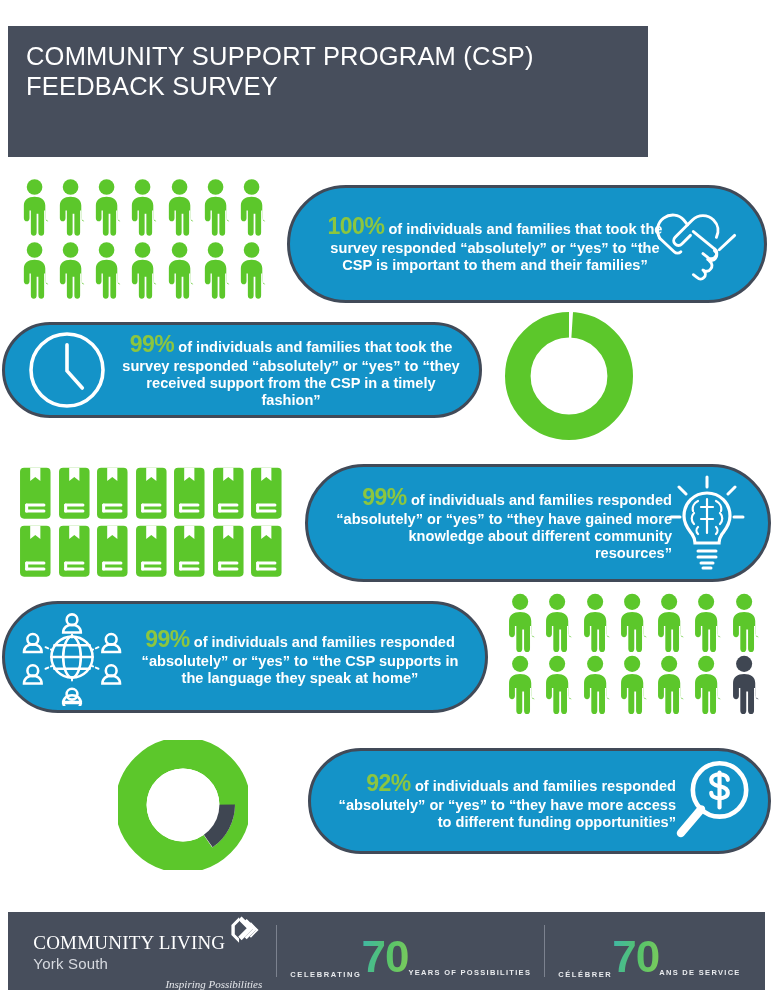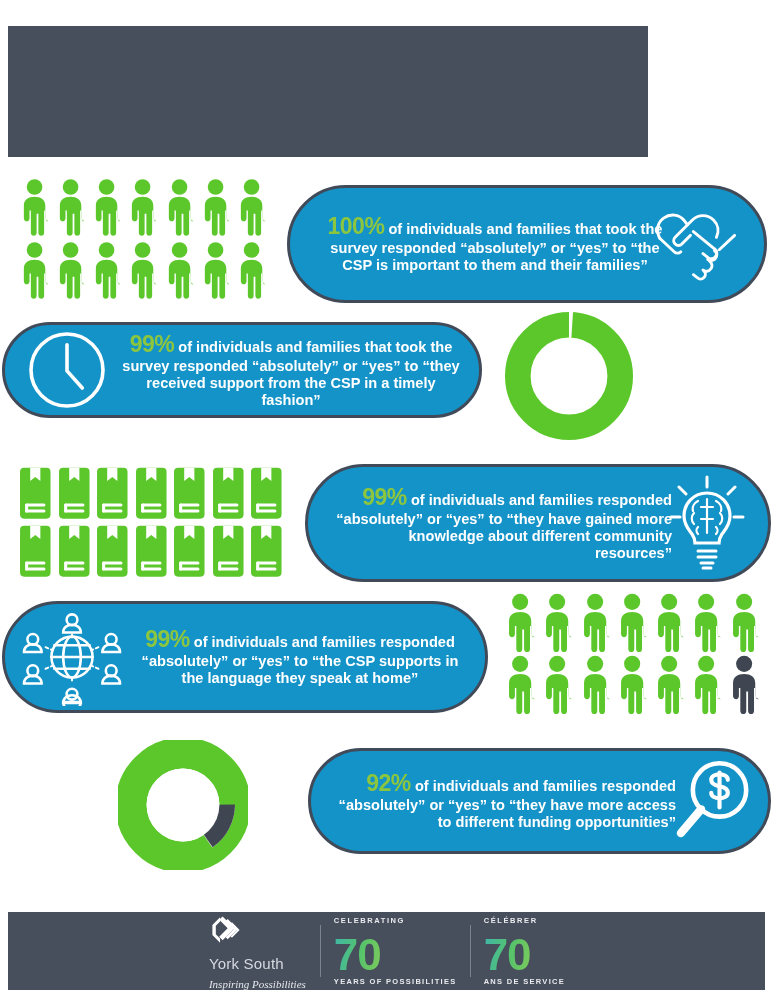--- a/index.html
+++ b/index.html
@@ -100,37 +100,39 @@
   }
   .cl-name.fr{font-size:16px;line-height:1.05;}
   .cl-sub{color:#D7DAE0;font-size:15px;margin-top:3px;letter-spacing:.2px;}
   .cl-tag{
     color:#E6E8EC;font-size:11px;font-style:italic;text-align:right;
     margin-top:6px;align-self:flex-end;white-space:nowrap;
     font-family:"Liberation Serif", serif;
   }
   .diamond{flex:0 0 auto;margin-bottom:1px;}
 
-  .anniv{display:flex;flex-direction:column;align-items:flex-start;padding:0 13px;}
+  .anniv{display:flex;flex-direction:row;align-items:flex-end;padding:0 13px;}
   .anniv-top{color:#E9EBEE;font-size:7.5px;letter-spacing:1.6px;font-weight:bold;margin-bottom:-2px;}
   .anniv-num{
     font-size:44px;font-weight:bold;line-height:.95;
     background:linear-gradient(100deg,#3FB6A8 0%,#56C36B 55%,#7ECB5A 100%);
     -webkit-background-clip:text;background-clip:text;color:transparent;
     letter-spacing:-1px;
     margin-top:11px;
   }
   .anniv-bot{color:#E9EBEE;font-size:7.5px;letter-spacing:1.3px;font-weight:bold;margin-top:1px;}
 </style>
 </head>
 <body>
 
 <div class="page">
 
   <div class="header">
+    <div class="header-title">COMMUNITY SUPPORT PROGRAM (CSP)
+FEEDBACK SURVEY</div>
   </div>
 
   <div class="picto-grid" style="left:18px;top:176px;width:250px;height:124px;">
     <div class="picto-cell">
         <svg viewBox="0 0 34 58">
           <g fill="#5CC72B">
             <circle cx="17" cy="9" r="8"></circle>
             <path d="M17 19c-6.5 0-11 3-11 9v13c0 2 1.4 3.2 3 3.2 1.6 0 2.8-1.2 2.8-3.2v-8h1.4v22.6c0 2.1 1.3 3.4 3 3.4s2.9-1.3 2.9-3.4V36.5h1.8v19.1c0 2.1 1.3 3.4 3 3.4s2.9-1.3 2.9-3.4V33h1.4v8c0 2 1.2 3.2 2.8 3.2S28 43 28 41V28c0-6-4.5-9-11-9z"></path>
           </g>
         </svg>
@@ -649,20 +651,21 @@
       </svg>
     </div>
   </div>
 
   <div class="footer">
     <div class="footer-inner">
 
       <div class="logo-block">
         <div class="cl-wrap">
           <div class="cl-line1">
+            <span class="cl-name">COMMUNITY LIVING</span>
             <span class="diamond">
               <svg width="34" height="34" viewBox="0 0 40 40">
                 <g fill="#ffffff">
                   <path d="M20 2 L38 20 L20 38 L2 20 Z" opacity="0.0"></path>
                   <path d="M16 4 L30 18 L16 32 L12 28 L22 18 L12 8 Z"></path>
                   <path d="M22 7 L34 19 L22 31 L19.5 28.5 L29 19 L19.5 9.5 Z"></path>
                   <path d="M27 11 L36 20 L27 29 L25.5 27.5 L33 20 L25.5 12.5 Z"></path>
                   <path d="M9 10 L11 12 L5 18 L11 24 L9 26 L1 18 Z" opacity="0.0"></path>
                   <path d="M14 6 L6 14 L6 26 L14 34 L14 28 L10 24 L10 16 L14 12 Z" opacity="0.0"></path>
                   <path d="M13 5 L4 14 L4 26 L13 35 L13 30 L8 25 L8 15 L13 10 Z"></path>

